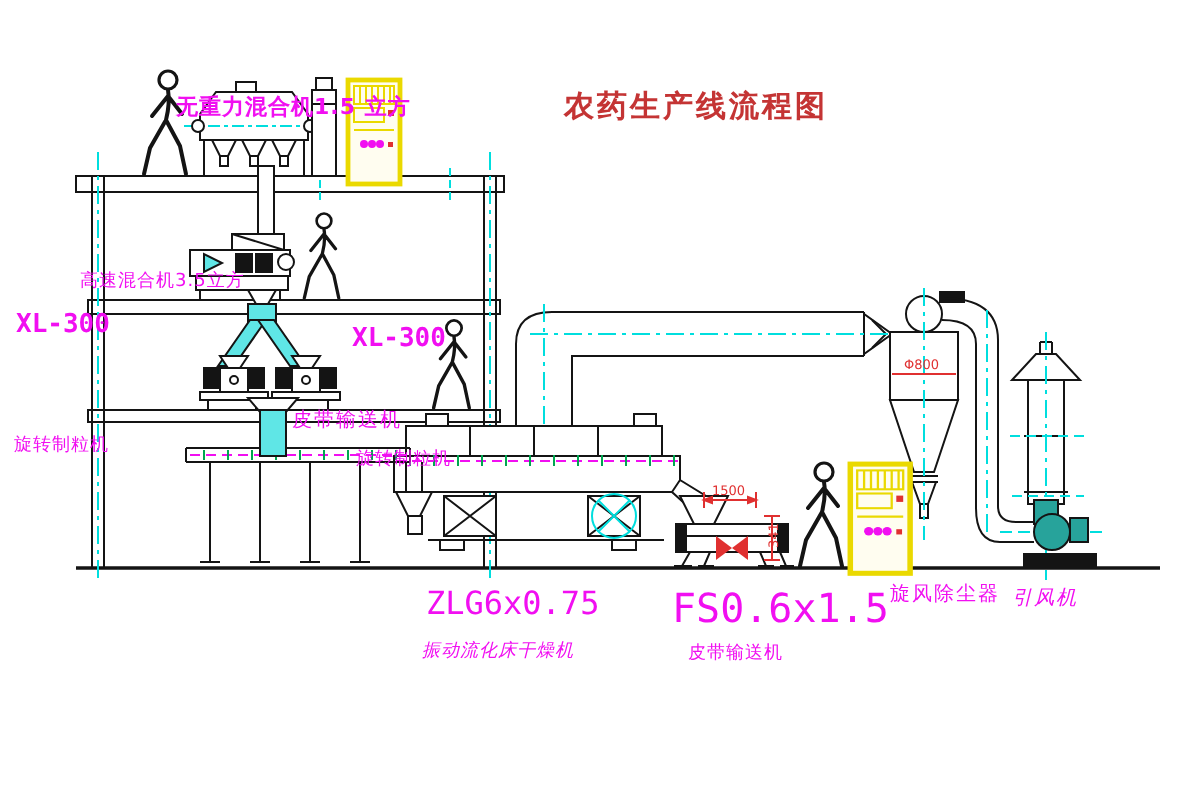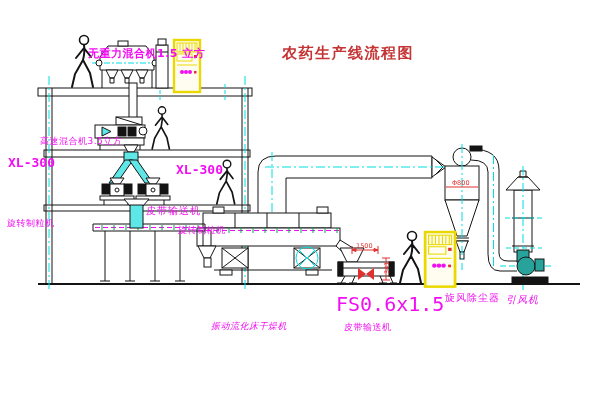--- a/index.html
+++ b/index.html
@@ -231,20 +231,21 @@
 
 <div class="lbl model model-lg" style="left:8px;top:156px;">XL-300</div>
 <div class="lbl cn9" style="left:7px;top:182px;">旋转制粒机</div>
 
 <div class="lbl model model-lg" style="left:176px;top:163px;">XL-300</div>
 <div class="lbl cn9" style="left:178px;top:189px;">旋转制粒机</div>
 
 <div class="lbl cn10" style="left:146px;top:206px;">皮带输送机</div>
 
 <div class="lbl cn9" style="left:211px;top:285px;font-style:italic;">振动流化床干燥机</div>
+<div class="lbl model" style="left:213px;top:294px;font-size:16px;">ZLG6x0.75</div>
 
 <div class="lbl cn9" style="left:344px;top:286px;">皮带输送机</div>
 <div class="lbl model" style="left:336px;top:294px;font-size:20px;">FS0.6x1.5</div>
 
 <div class="lbl cn10" style="left:445px;top:293px;">旋风除尘器</div>
 <div class="lbl cn10" style="left:506px;top:295px;font-style:italic;">引风机</div>
 
 </div>
 
 </body></html>

